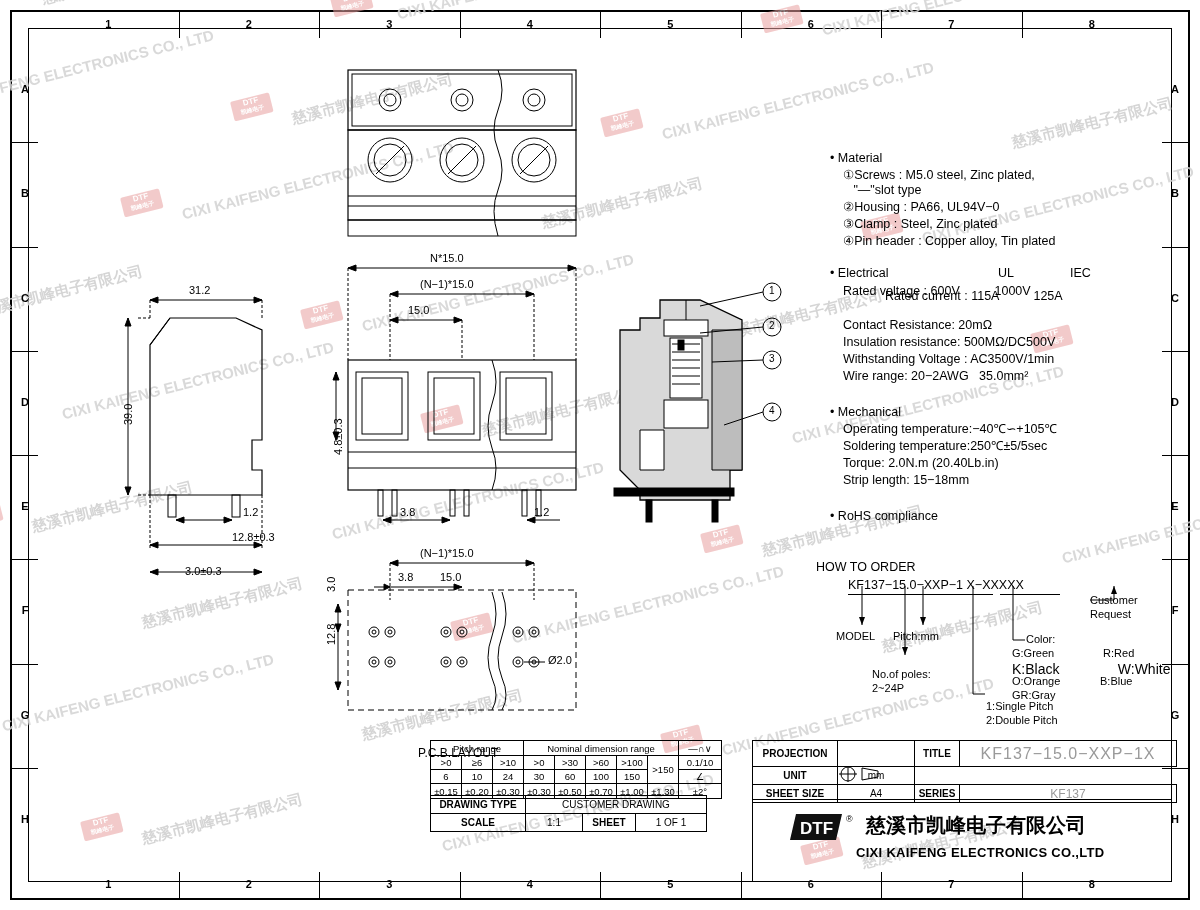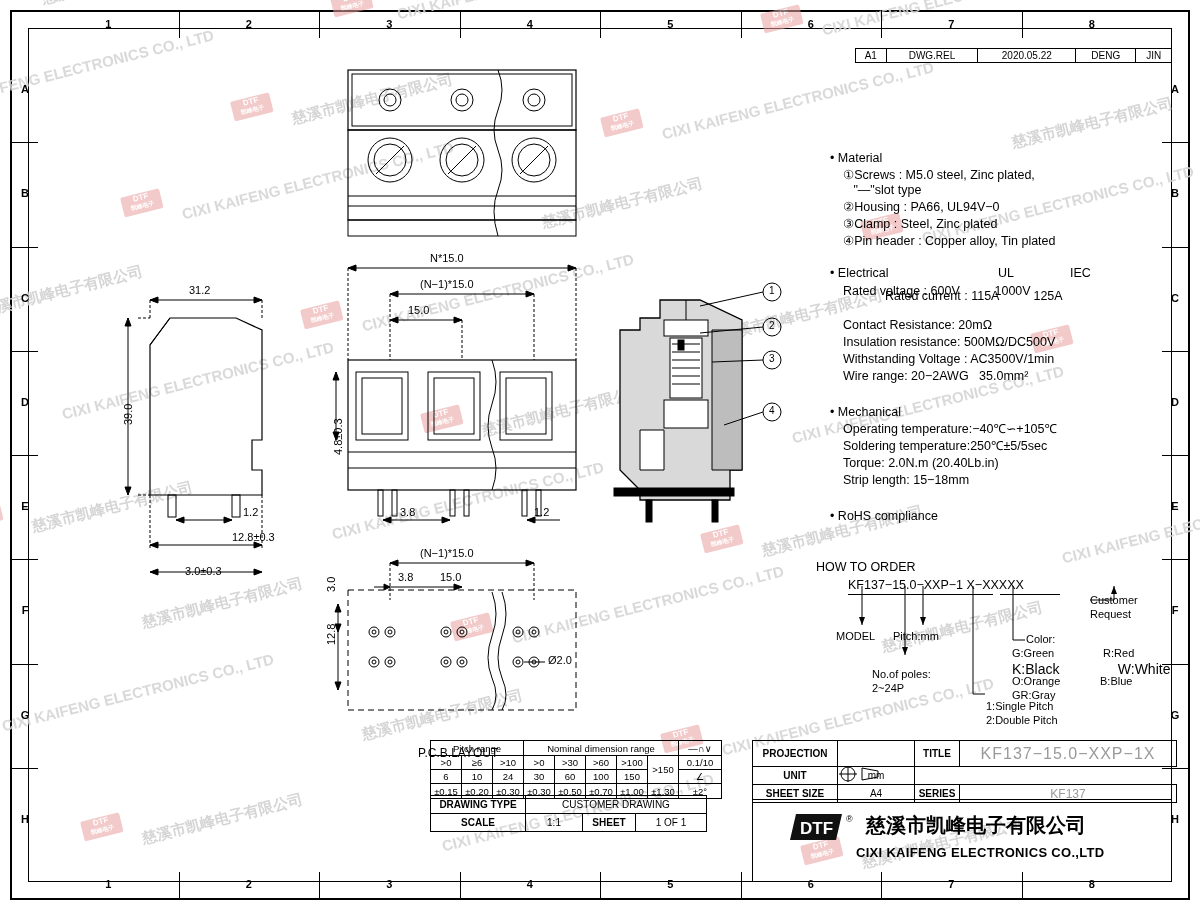--- a/index.html
+++ b/index.html
@@ -386,27 +386,20 @@
   <div class="dtxt" style="left:548px;top:654px;">Ø2.0</div>
   <div class="dtxt" style="left:418px;top:746px;font-size:12px;">P.C.B.LAYOUT</div>
 
   <div class="dtxt" style="left:769px;top:285px;font-size:10px;">1</div>
   <div class="dtxt" style="left:769px;top:320px;font-size:10px;">2</div>
   <div class="dtxt" style="left:769px;top:353px;font-size:10px;">3</div>
   <div class="dtxt" style="left:769px;top:405px;font-size:10px;">4</div>
 
   <table class="rev" style="left:855px;top:48px;width:317px;">
     <tbody>
-    <tr>
-      <td>A1</td>
-      <td>DWG.REL</td>
-      <td>2020.05.22</td>
-      <td>DENG</td>
-      <td>JIN</td>
-    </tr>
   </tbody>
     </table>
 
   <div class="spec" style="left:830px;top:150px;">• Material</div>
   <div class="spec" style="left:843px;top:167px;">①Screws : M5.0 steel, Zinc plated,</div>
   <div class="spec" style="left:843px;top:182px;">   "—"slot type</div>
   <div class="spec" style="left:843px;top:199px;">②Housing : PA66, UL94V−0</div>
   <div class="spec" style="left:843px;top:216px;">③Clamp : Steel, Zinc plated</div>
   <div class="spec" style="left:843px;top:233px;">④Pin header : Copper alloy, Tin plated</div>
 

